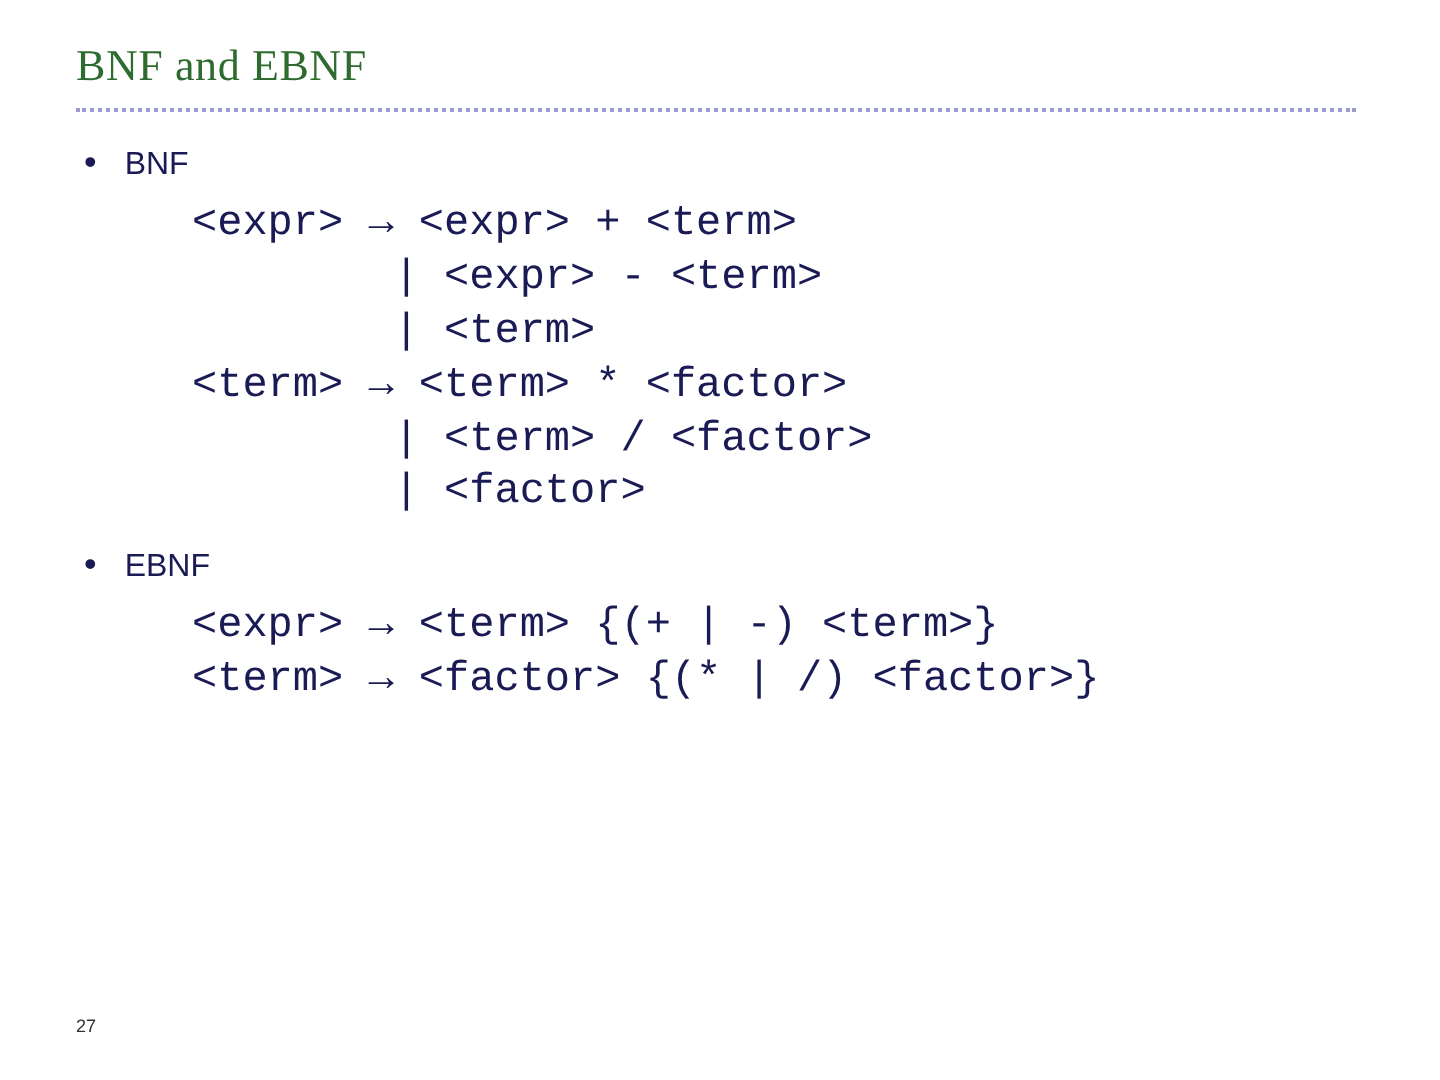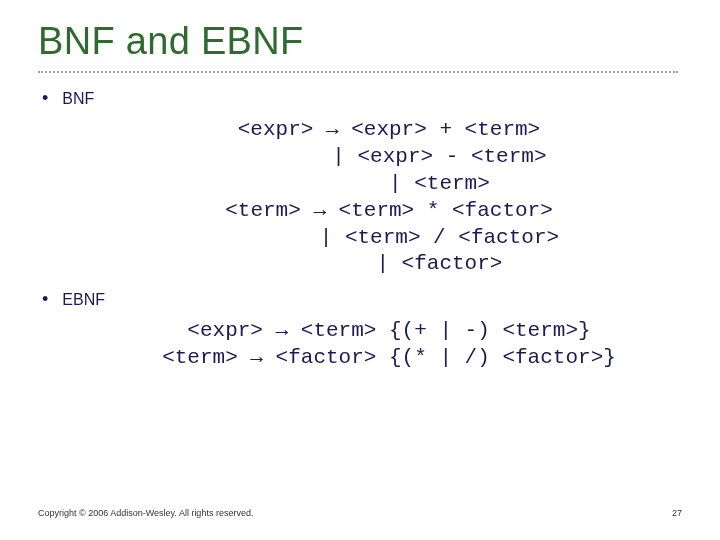--- a/index.html
+++ b/index.html
@@ -13,24 +13,25 @@
     overflow: hidden;
   }
   .slide {
     padding: 20px 38px 0 38px;
     box-sizing: border-box;
     height: 100%;
     position: relative;
   }
   .title {
     color: #2e6b2e;
-    font-size: 38px;
+    font-size: 22px;
     font-weight: normal;
     margin: 0 0 8px 0;
     letter-spacing: 0.3px;
+    font-family: Liberation Serif, serif;
   }
   .dotted {
     border: none;
     border-top: 2px dotted #9a9ad0;
     margin: 6px 0 14px 0;
     width: 640px;
   }
   .bullets {
     color: #1a1a55;
     font-size: 22px;
@@ -50,21 +51,20 @@
   .label {
     font-size: 16px;
   }
   .code-block {
     font-family: "Courier New", monospace;
     color: #1a1a55;
     font-size: 21px;
     line-height: 1.28;
     margin: 8px 0 10px 54px;
     white-space: pre;
-    text-align: center;
   }
   .footer {
     position: absolute;
     bottom: 22px;
     left: 38px;
     right: 38px;
     font-size: 9px;
     color: #333;
     font-family: Arial, sans-serif;
     display: flex;
@@ -97,16 +97,15 @@
     <div class="bullet-row">
       <span class="dot">•</span>
       <span class="label">EBNF</span>
     </div>
     <div class="code-block">&lt;expr&gt; → &lt;term&gt; {(+ | -) &lt;term&gt;}
 &lt;term&gt; → &lt;factor&gt; {(* | /) &lt;factor&gt;}</div>
 
   </div>
 
   <div class="footer">
-    <span>Copyright © 2006 Addison-Wesley. All rights reserved.</span>
     <span class="page">27</span>
   </div>
 </div>
 
 </body></html>

